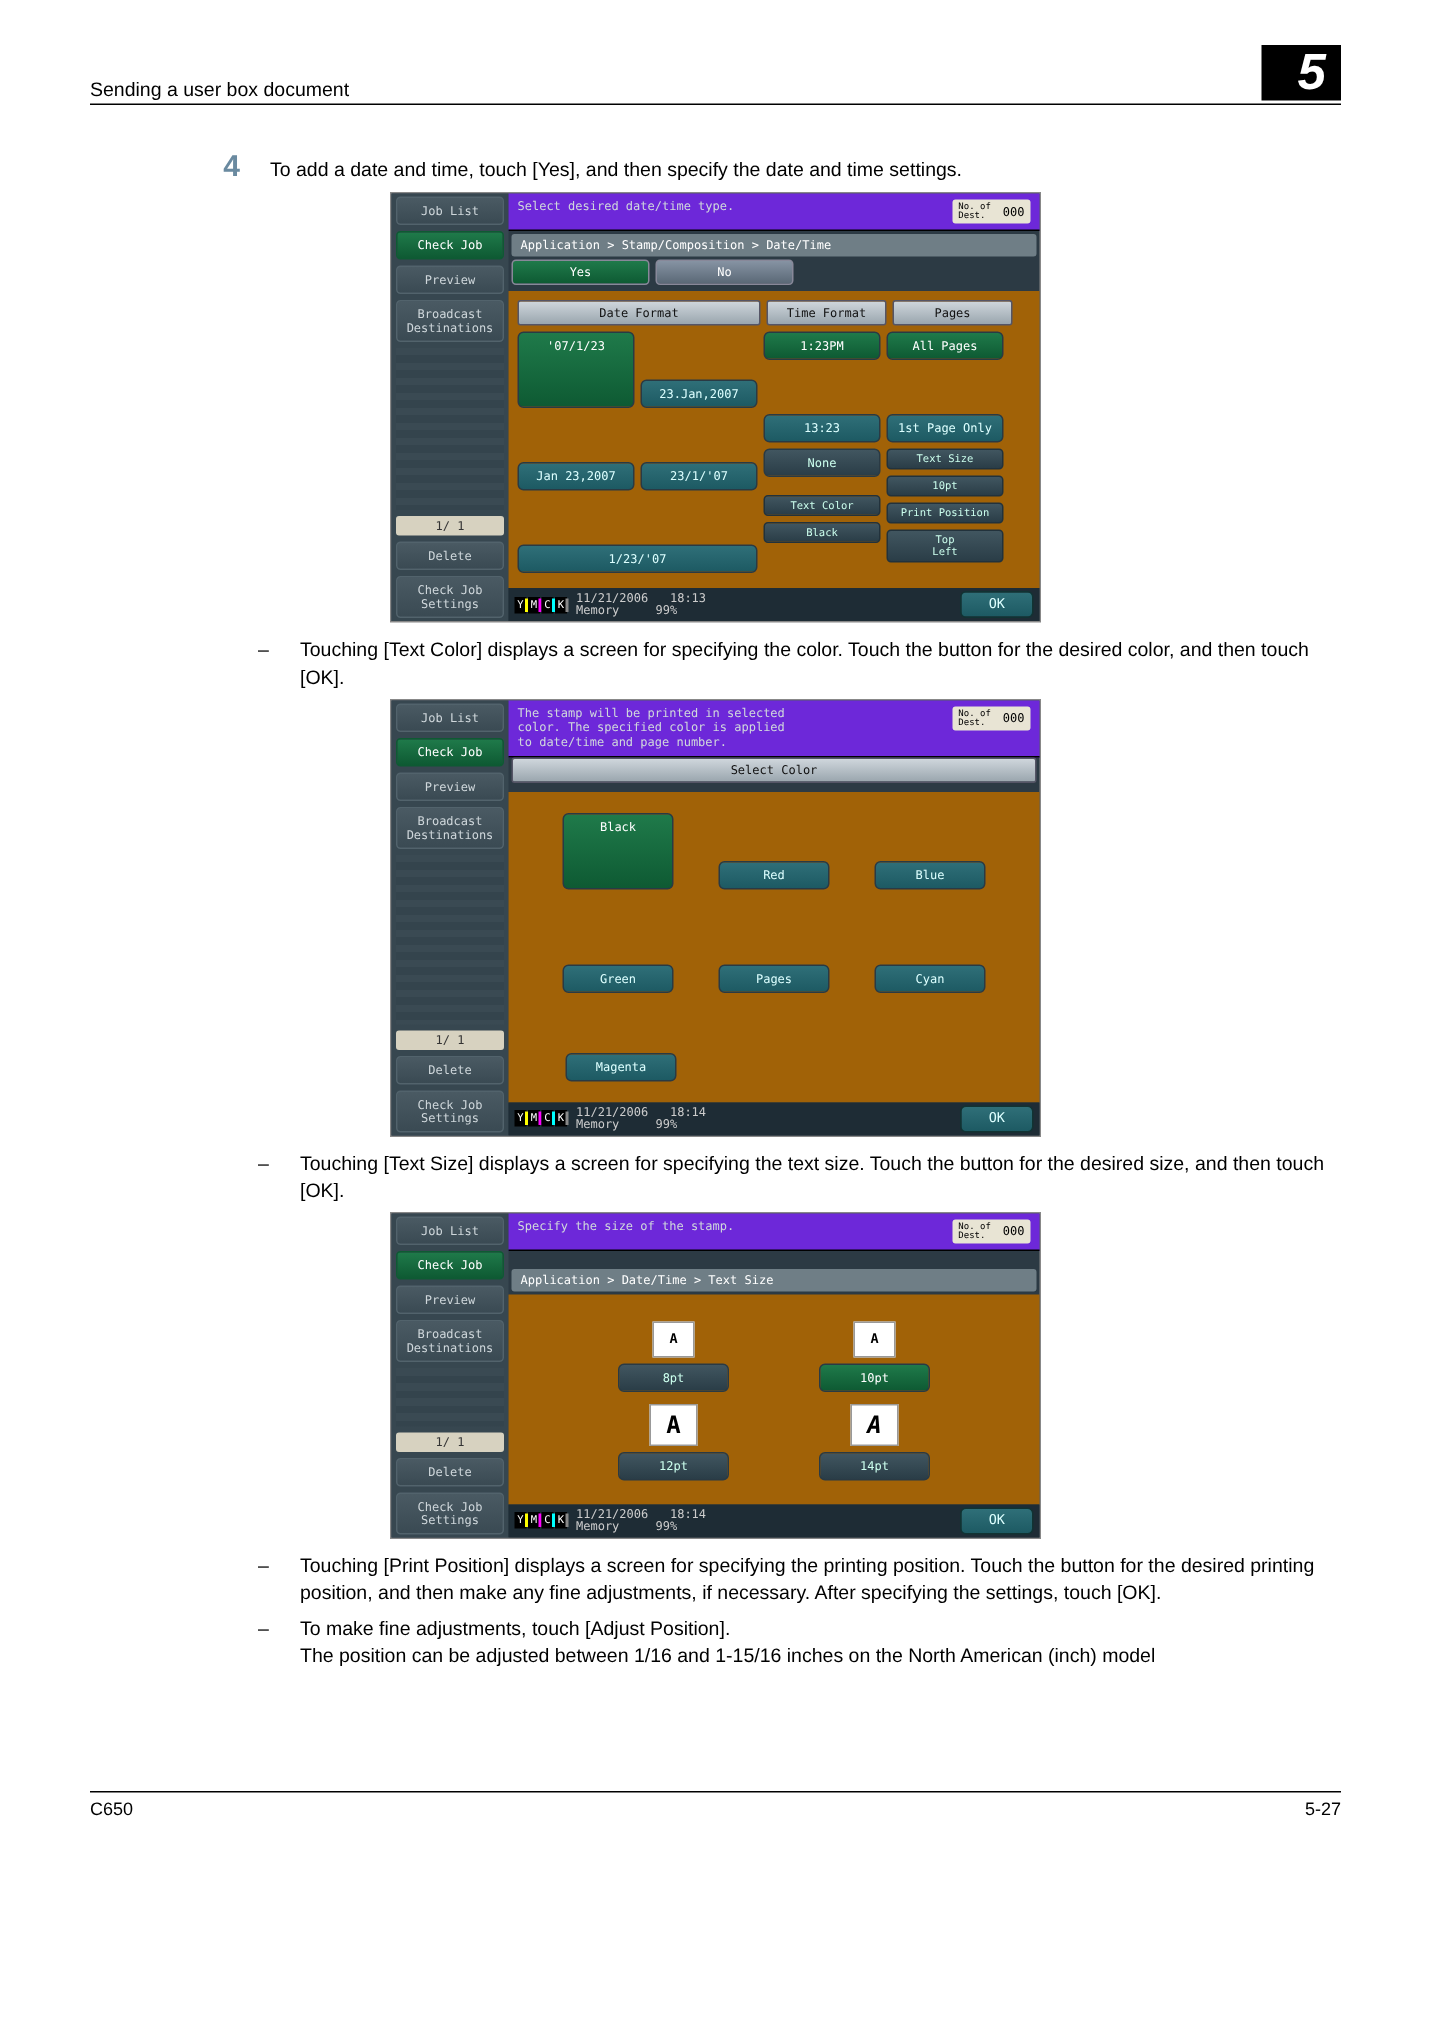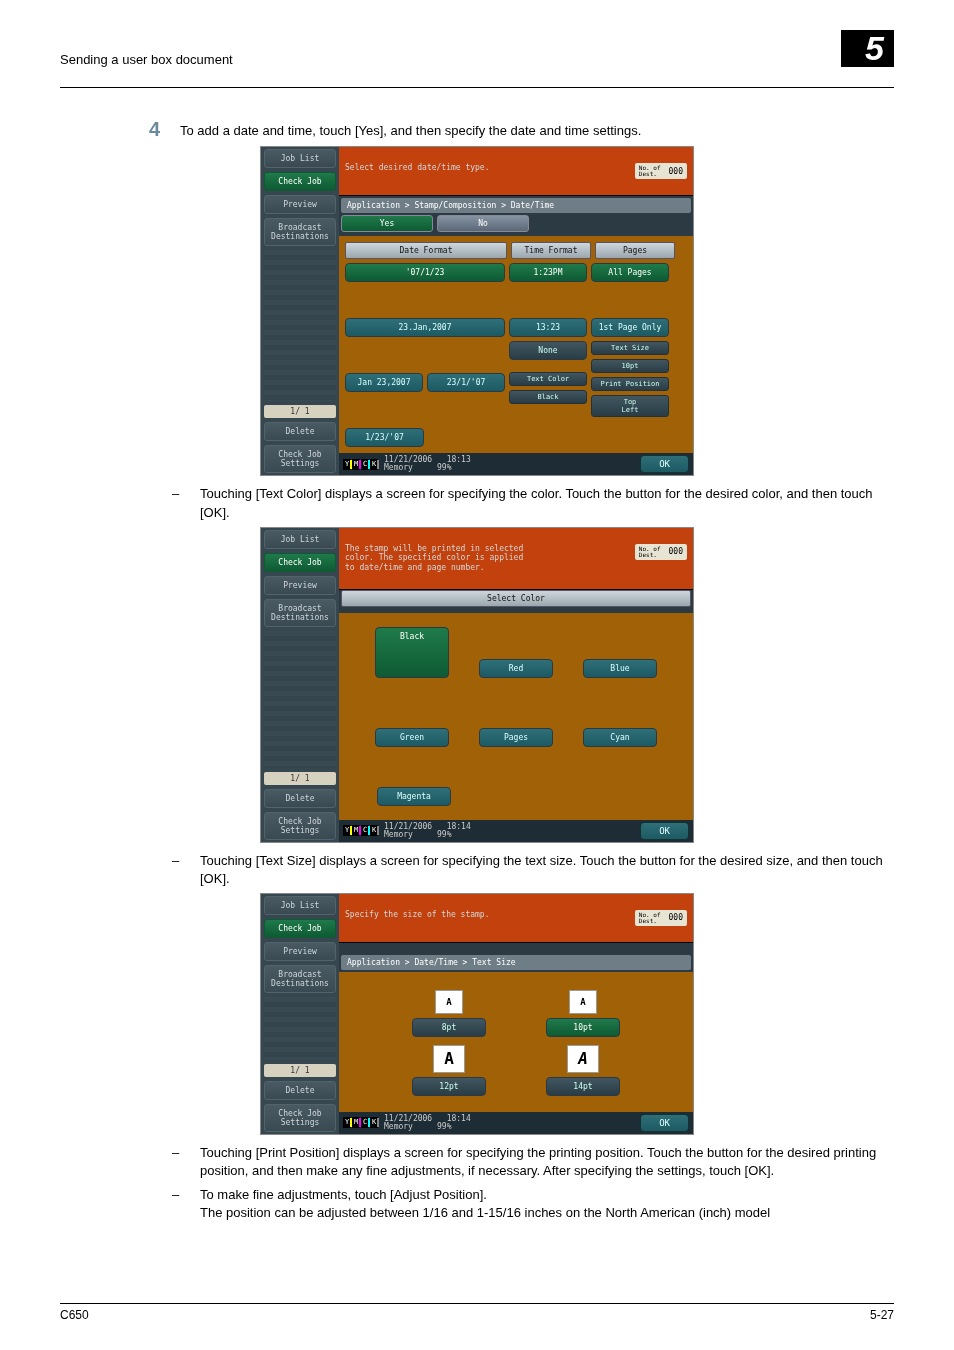--- a/index.html
+++ b/index.html
@@ -12,21 +12,21 @@
   }
   .page {
     padding: 30px 60px 40px 60px;
     box-sizing: border-box;
   }
   .running-head {
     display: flex;
     justify-content: space-between;
     align-items: flex-end;
     border-bottom: 1px solid #000;
-    padding-bottom: 20px;
+    padding-bottom: 2px;
     margin-bottom: 30px;
   }
   .running-head .left { font-size: 13px; }
   .running-head .right {
     font-size: 34px;
     font-weight: bold;
     font-style: italic;
     color: #fff;
     background: #000;
     padding: 0 10px 0 24px;
@@ -84,21 +84,21 @@
     border:1px solid #52636c;
     background: linear-gradient(#4a5a63,#3a4a53);
     color:#cfd7db;
   }
   .side .tab.active { background: linear-gradient(#1f7a4a,#0e5a33); color:#fff; border-color:#0e5a33;}
   .side .filler { flex:1; background: repeating-linear-gradient(#3a4a53,#3a4a53 5px,#34444d 5px,#34444d 10px); margin:2px 3px;}
   .side .page-ind { background:#d7d2c0; color:#333; font-size:8px; text-align:center; margin:2px 3px; padding:2px 0; border-radius:2px;}
   .main { flex:1; display:flex; flex-direction:column; }
   .msgbar {
     display:flex; justify-content:space-between; align-items:flex-start;
-    background:#c2410c; padding:16px 6px; border-bottom:1px solid #000;
+    background:#6d28d9; padding:4px 6px; border-bottom:1px solid #000;
   }
   .msgbar .msg { font-size:8px; line-height:1.2; }
   .msgbar .dest {
     background:#e8e4d4; color:#000; font-size:8px; padding:2px 4px; border-radius:2px;
     display:flex; gap:8px; align-items:center;
   }
   .crumb {
     background:#6f7e86; color:#fff; font-size:8px; padding:3px 6px; margin:2px; border-radius:2px;
   }
   .yesno { display:flex; gap:0; margin:0 2px 4px 2px; }
@@ -217,29 +217,29 @@
           <div class="btn no">No</div>
         </div>
         <div class="content">
           <div class="hdrcols">
             <div class="h" style="flex:0 0 160px">Date Format</div>
             <div class="h" style="flex:0 0 78px">Time Format</div>
             <div class="h" style="flex:0 0 78px">Pages</div>
           </div>
           <div class="colset">
             <div class="col" style="width:160px">
-              <div style="display:flex; gap:4px;flex-direction:column;">
+              <div style="display:flex; gap:4px;">
                 <div class="pbtn-sel" style="flex:1">'07/1/23</div>
                 <div class="pbtn" style="flex:1">23.Jan,2007</div>
               </div>
               <div style="display:flex; gap:4px;">
                 <div class="pbtn" style="flex:1">Jan 23,2007</div>
                 <div class="pbtn" style="flex:1">23/1/'07</div>
               </div>
-              <div style="display:flex; gap:4px;">
+              <div style="display:flex; gap:4px;flex-direction:column;">
                 <div class="pbtn" style="flex:1">1/23/'07</div>
                 <div style="flex:1"></div>
               </div>
             </div>
             <div class="col" style="width:78px">
               <div class="pbtn-sel">1:23PM</div>
               <div class="pbtn">13:23</div>
               <div class="pbtn-dark">None</div>
               <div style="height:4px"></div>
               <div class="sublabel">Text Color</div>

